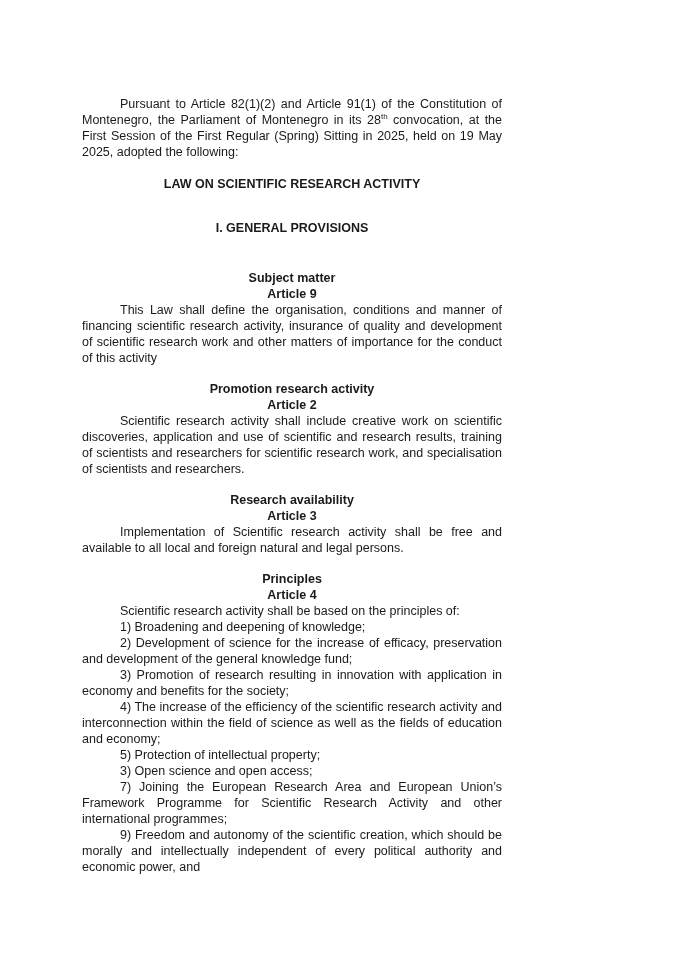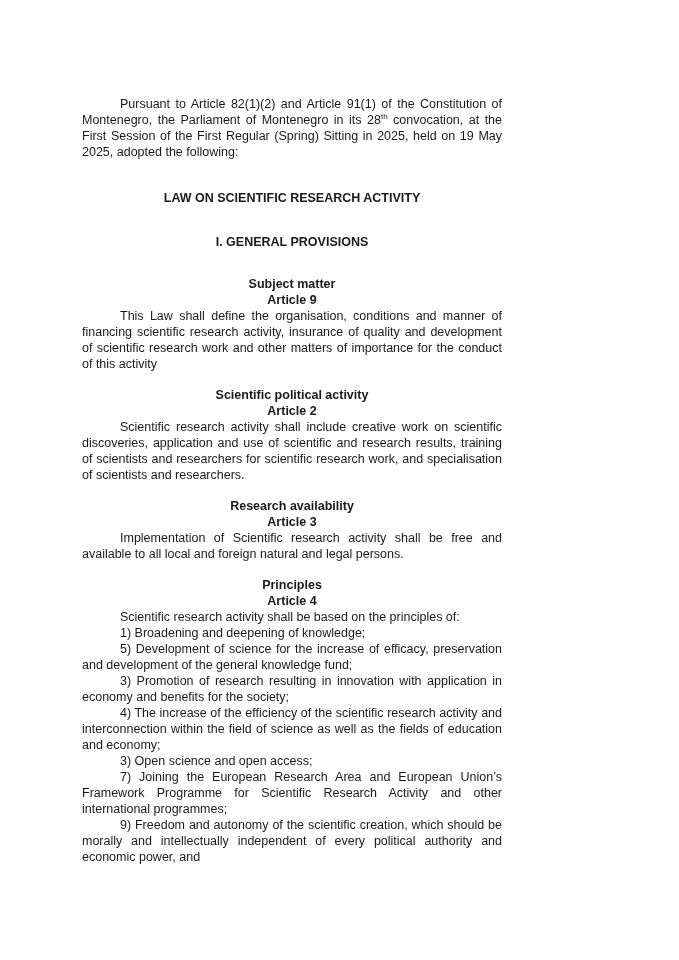--- a/index.html
+++ b/index.html
@@ -29,77 +29,78 @@
   .body-para {
     text-align: justify;
     text-indent: 38px;
   }
   .sup {
     font-size: 8px;
     vertical-align: super;
     line-height: 0;
   }
   .doc-title {
-    margin-top: 30px;
+    margin-top: 16px;
     text-align: center;
     font-weight: bold;
   }
   .section-heading {
     margin-top: 28px;
     text-align: center;
     font-weight: bold;
   }
   .article .article-heading {
     margin-top: 15px;
     text-align: center;
     font-weight: bold;
   }
   .article .article-number {
     text-align: center;
     font-weight: bold;
   }
   .article.first .article-heading {
-    margin-top: 26px;
+    margin-top: 34px;
   }
 </style>
 </head>
 <body>
 
 <div class="page">
 
   <p class="body-para"><span>Pursuant to Article 82(1)(2) and Article 91(1) of the Constitution of Montenegro, the Parliament of Montenegro in its 28</span><span class="sup">th</span><span> convocation, at the First Session of the First Regular (Spring) Sitting in 2025, held on 19 May 2025, adopted the following:</span></p>
 
   <h1 class="doc-title">LAW ON SCIENTIFIC RESEARCH ACTIVITY</h1>
 
   <h2 class="section-heading">I. GENERAL PROVISIONS</h2>
 
   <section class="article first">
     <h3 class="article-heading">Subject matter</h3>
     <h4 class="article-number">Article 9</h4>
     <p class="body-para">This Law shall define the organisation, conditions and manner of financing scientific research activity, insurance of quality and development of scientific research work and other matters of importance for the conduct of this activity</p>
   </section>
 
   <section class="article">
-    <h3 class="article-heading">Scientific political activity</h3>
+    <h3 class="article-heading">Promotion research activity</h3>
     <h4 class="article-number">Article 2</h4>
     <p class="body-para">Scientific research activity shall include creative work on scientific discoveries, application and use of scientific and research results, training of scientists and researchers for scientific research work, and specialisation of scientists and researchers.</p>
   </section>
 
   <section class="article">
     <h3 class="article-heading">Research availability</h3>
     <h4 class="article-number">Article 3</h4>
     <p class="body-para">Implementation of Scientific research activity shall be free and available to all local and foreign natural and legal persons.</p>
   </section>
 
   <section class="article">
     <h3 class="article-heading">Principles</h3>
     <h4 class="article-number">Article 4</h4>
     <p class="body-para">Scientific research activity shall be based on the principles of:</p>
     <p class="body-para">1) Broadening and deepening of knowledge;</p>
-    <p class="body-para">5) Development of science for the increase of efficacy, preservation and development of the general knowledge fund;</p>
+    <p class="body-para">2) Development of science for the increase of efficacy, preservation and development of the general knowledge fund;</p>
     <p class="body-para">3) Promotion of research resulting in innovation with application in economy and benefits for the society;</p>
     <p class="body-para">4) The increase of the efficiency of the scientific research activity and interconnection within the field of science as well as the fields of education and economy;</p>
+    <p class="body-para">5) Protection of intellectual property;</p>
     <p class="body-para">3) Open science and open access;</p>
     <p class="body-para">7) Joining the European Research Area and European Union’s Framework Programme for Scientific Research Activity and other international programmes;</p>
     <p class="body-para">9) Freedom and autonomy of the scientific creation, which should be morally and intellectually independent of every political authority and economic power, and</p>
   </section>
 
 </div>
 
 </body></html>

